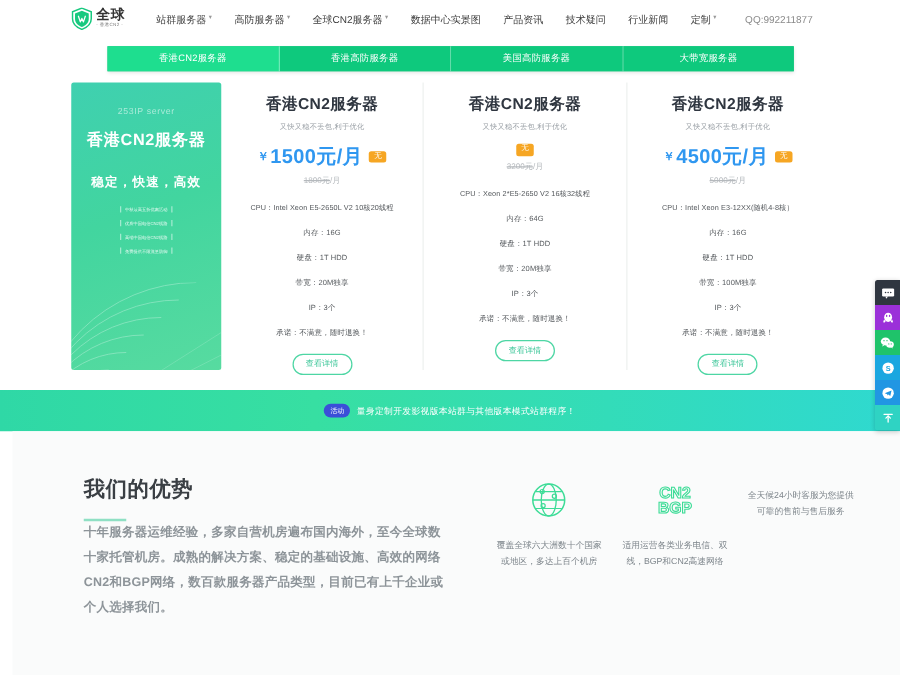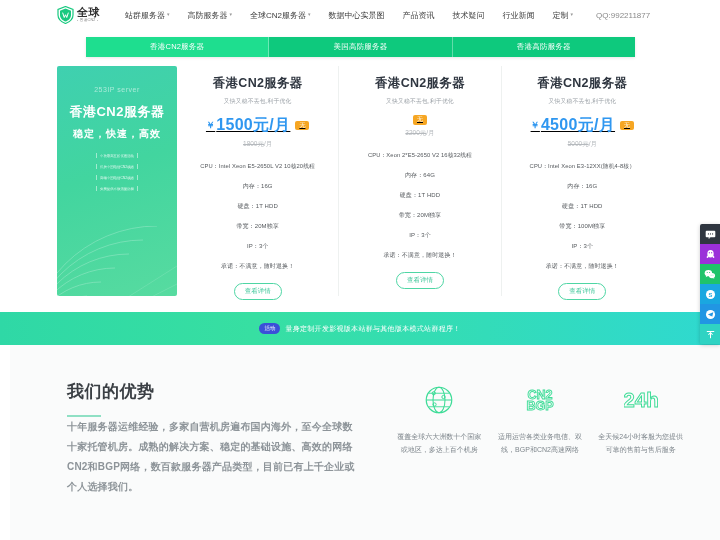--- a/index.html
+++ b/index.html
@@ -47,34 +47,34 @@
   
   .products { position:absolute; left:57px; top:66px; width:606px; height:230px; display:flex; }
 
   .banner {
     width:120px; height:230px; border-radius:2px; position:relative; overflow:hidden;
     background: linear-gradient(160deg,#3fd0b0 0%, #42d59f 45%, #57dba0 100%);
     color:#fff; text-align:center;
   }
   .banner-top { font-size:7px; color:rgba(255,255,255,.55); margin-top:20px; letter-spacing:.5px;}
   .banner-h1 { font-size:13px; font-weight:bold; margin-top:10px; letter-spacing:.5px;}
-  .banner-h2 { font-size:10px; font-weight:bold; margin-top:6px; letter-spacing:1px;}
+  .banner-h2 { font-size:10px; font-weight:bold; margin-top:18px; letter-spacing:1px;}
   .banner-list { margin-top:12px; display:flex; flex-direction:column; gap:6px; align-items:center;}
   .banner-li { font-size:3.4px; color:rgba(255,255,255,.85); display:flex; align-items:center; gap:3px;}
   .bl-dot { width:1px;height:5px;background:rgba(255,255,255,.5); display:inline-block;}
   .banner-arcs { position:absolute; left:-30px; bottom:-60px; width:150px; height:130px; opacity:.55;}
 
   .card {
     flex:1; height:230px; position:relative; text-align:center;
     border-right:1px solid #eef1f0;
   }
   .card:last-child { border-right:none; }
   .card-title { font-size:12.5px; color:#2f3640; font-weight:bold; margin-top:9px; letter-spacing:.3px;}
   .card-sub { font-size:5.8px; color:#9aa0a6; margin-top:5px; letter-spacing:.2px;}
-  .price-row { display:flex; align-items:center; justify-content:center; margin-top:9px; gap:5px;text-decoration:underline;}
+  .price-row { display:flex; align-items:center; justify-content:center; margin-top:9px; gap:5px;}
   .price { font-size:16px; color:#2f97f0; font-weight:bold; letter-spacing:.3px;}
   .price .yen { font-size:9px; position:relative; top:-2px; margin-right:1px;}
   .badge-free {
     background:#f6a623; color:#fff; font-size:6px; border-radius:2px;
     padding:1px 4px; line-height:1.3;
   }
   .price-old { font-size:6.5px; color:#b5b9bd; margin-top:4px;}
   .price-old s { color:#b5b9bd; }
 
   .spec-list { margin-top:13px; display:flex; flex-direction:column; gap:11px;}
@@ -166,22 +166,23 @@
         <span>定制</span>
         <span class="caret">▾</span>
       </div>
     </div>
 
     <div class="qq">QQ:992211877</div>
   </div>
 
   <div class="tabbar">
     <div class="tab active">香港CN2服务器</div>
+    <div class="tab">香港高防服务器</div>
     <div class="tab">美国高防服务器</div>
-    <div class="tab">香港高防服务器</div>
+    <div class="tab">大带宽服务器</div>
   </div>
 
   <div class="products">
 
     <div class="banner">
       <div class="banner-top">253IP server</div>
       <div class="banner-h1">香港CN2服务器</div>
       <div class="banner-h2">稳定，快速，高效</div>
       <div class="banner-list">
         <div class="banner-li">
@@ -324,25 +325,20 @@
         <div class="feat-ico">
           <svg width="34" height="30" viewBox="0 0 46 40">
             <text x="23" y="18" text-anchor="middle" font-family="Liberation Sans, sans-serif" font-size="17" font-weight="bold" fill="none" stroke="#3ddc97" stroke-width="1.2">CN2</text>
             <text x="23" y="34" text-anchor="middle" font-family="Liberation Sans, sans-serif" font-size="17" font-weight="bold" fill="none" stroke="#3ddc97" stroke-width="1.2">BGP</text>
           </svg>
         </div>
         <div class="feat-text">适用运营各类业务电信、双线，BGP和CN2高速网络</div>
       </div>
 
       <div class="feat">
-        <div class="feat-ico">
-          <svg width="34" height="30" viewBox="0 0 46 40">
-            <text x="23" y="30" text-anchor="middle" font-family="Liberation Sans, sans-serif" font-size="28" font-weight="bold" fill="none" stroke="#3ddc97" stroke-width="1.3">24h</text>
-          </svg>
-        </div>
         <div class="feat-text">全天候24小时客服为您提供可靠的售前与售后服务</div>
       </div>
     </div>
   </div>
 
   <div class="sidebar">
     <div class="sb" style="background:#2f3640">
       <svg width="11" height="11" viewBox="0 0 16 16">
         <rect x="1" y="2.5" width="14" height="9.5" rx="1.4" fill="#fff"></rect>
         <path d="M5 12 L5.6 14.4 L8 12 Z" fill="#fff"></path>

